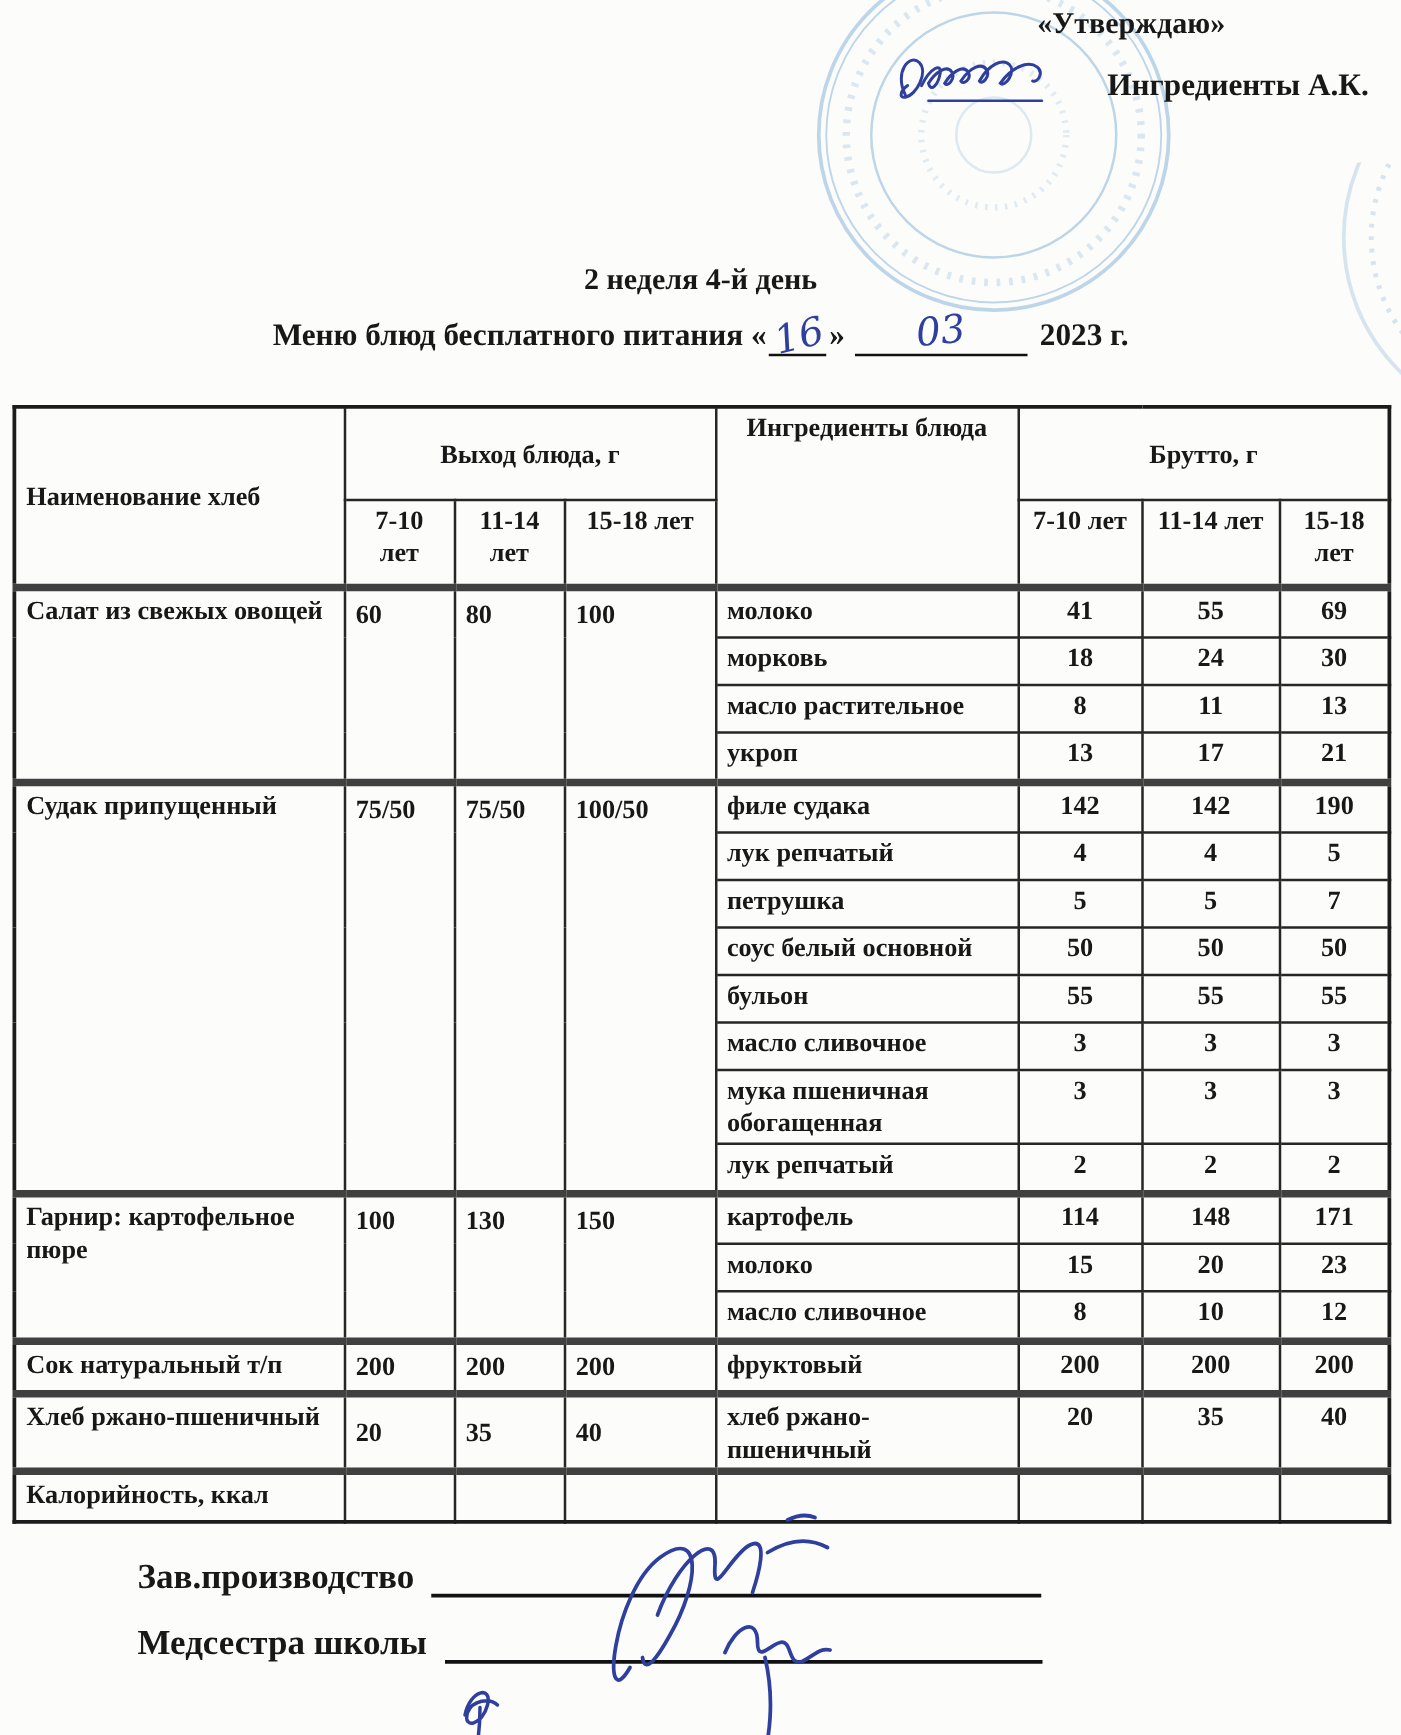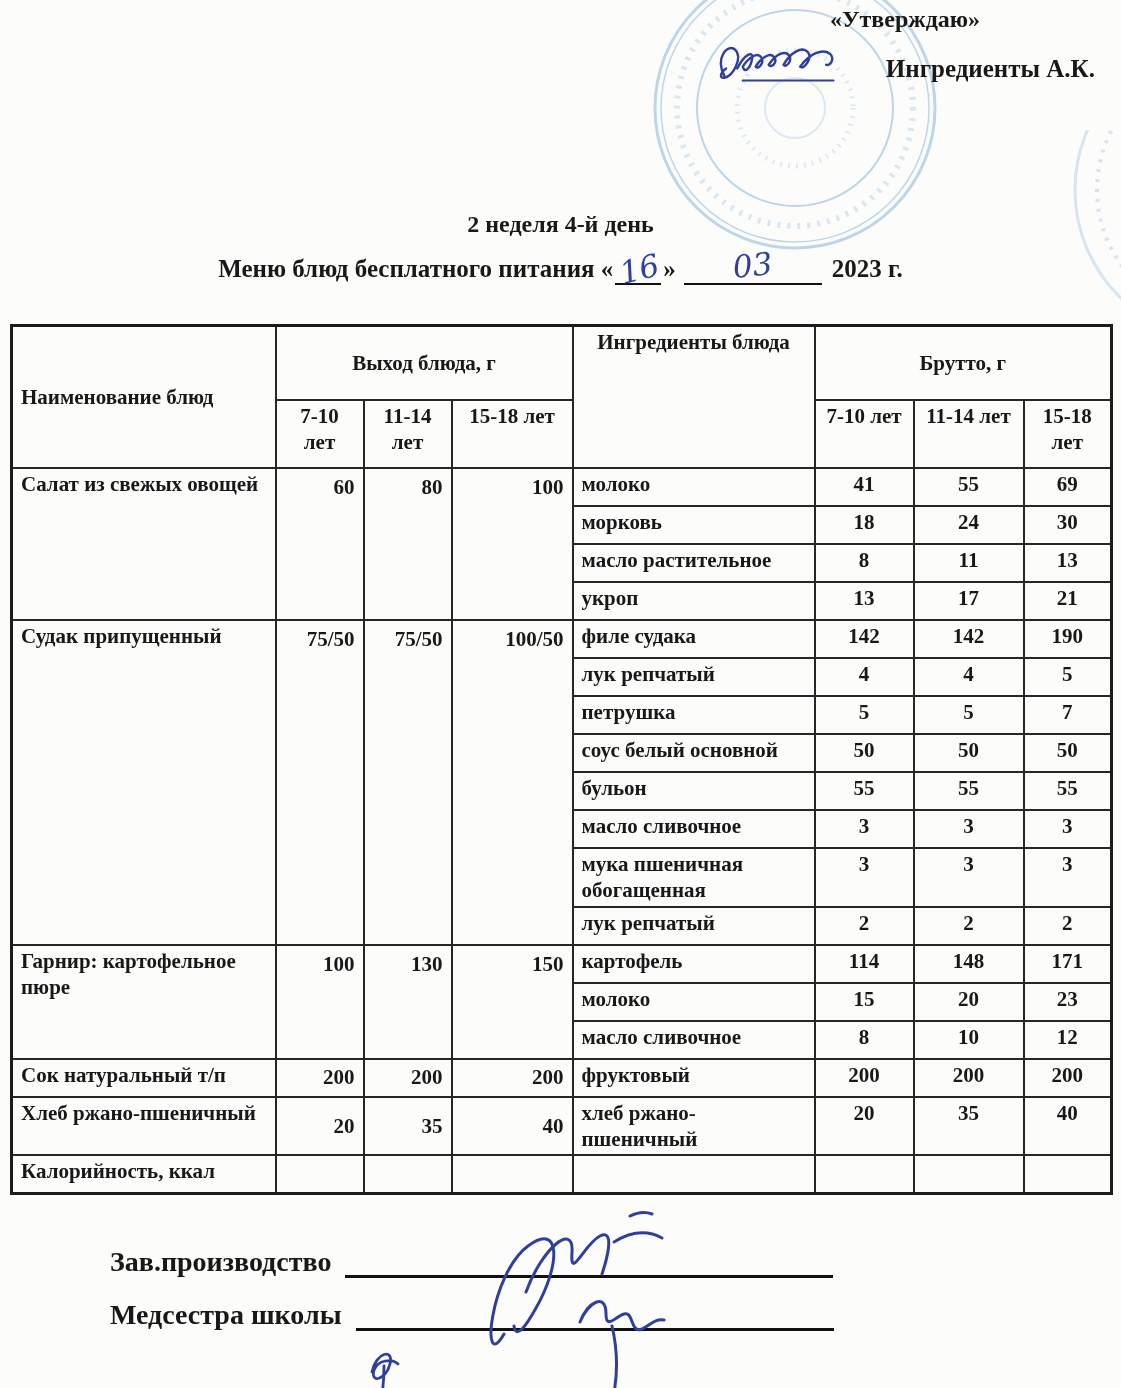--- a/index.html
+++ b/index.html
@@ -32,27 +32,27 @@
           color:var(--ink,#2e3f9e); display:inline-block; font-size:31px; line-height:0.8; }
   .hand-day { transform:rotate(-14deg) translateY(3px); }
   .hand-month { transform:rotate(-6deg) translateY(-1px); }
 
   
   .menu-table-wrap { position:absolute; top:324px; left:10px; }
   table.menu { border-collapse:collapse; table-layout:fixed; width:1100px;
                border:3px solid #1c1c1c; }
   table.menu td, table.menu th { border:2px solid #262626; padding:2px 8px;
                font-size:21px; font-weight:bold; line-height:1.25; overflow:hidden; }
-  tr.dish-start td { border-top:2px solid #404040; }
+  tr.dish-start td { border-top:6px solid #404040; }
   th.h-name { text-align:left; padding-left:24px; vertical-align:middle; font-size:22px; }
   th.h-group { text-align:center; vertical-align:middle; height:68px; font-size:22px; }
   th.h-ing { text-align:center; vertical-align:top; padding-top:10px; font-size:22px;margin-top:36px; }
   th.h-age { text-align:center; vertical-align:top; padding-top:8px; height:62px; font-size:22px; }
   td.c-name { text-align:left; vertical-align:top; padding-top:4px; }
-  td.c-out { text-align:right; vertical-align:middle; font-size:22px; }
+  td.c-out { text-align:left; vertical-align:middle; font-size:22px; }
   td.c-out.multi { vertical-align:top; padding-top:5px; }
   td.c-ing { text-align:left; vertical-align:top; height:32px; }
   td.c-b { text-align:center; vertical-align:top; height:32px; font-size:22px; }
 
   
   .sig-block { position:absolute; top:1246px; left:110px; width:940px; }
   .sig-row { display:flex; align-items:flex-end; margin-bottom:21px; }
   .sig-label { font-size:28px; font-weight:bold; white-space:nowrap; }
   .sig-line { border-bottom:3px solid #111; height:26px; margin-left:14px; }
   .sig-line-1 { width:488px; }
@@ -112,21 +112,21 @@
           <col style="width:88px">
           <col style="width:88px">
           <col style="width:121px">
         <col style="width:242px">
           <col style="width:99px">
           <col style="width:110px">
           <col style="width:88px">
       </colgroup>
       <thead>
         <tr>
-          <th class="h-name" rowspan="2">Наименование блюд</th>
+          <th class="h-name" rowspan="2">Наименование хлеб</th>
           <th class="h-group" colspan="3">Выход блюда, г</th>
           <th class="h-ing" rowspan="2">Ингредиенты блюда</th>
           <th class="h-group" colspan="3">Брутто, г</th>
         </tr>
         <tr>
           <th class="h-age">7-10 лет</th>
           <th class="h-age">11-14 лет</th>
           <th class="h-age">15-18 лет</th>
           <th class="h-age">7-10 лет</th>
           <th class="h-age">11-14 лет</th>

